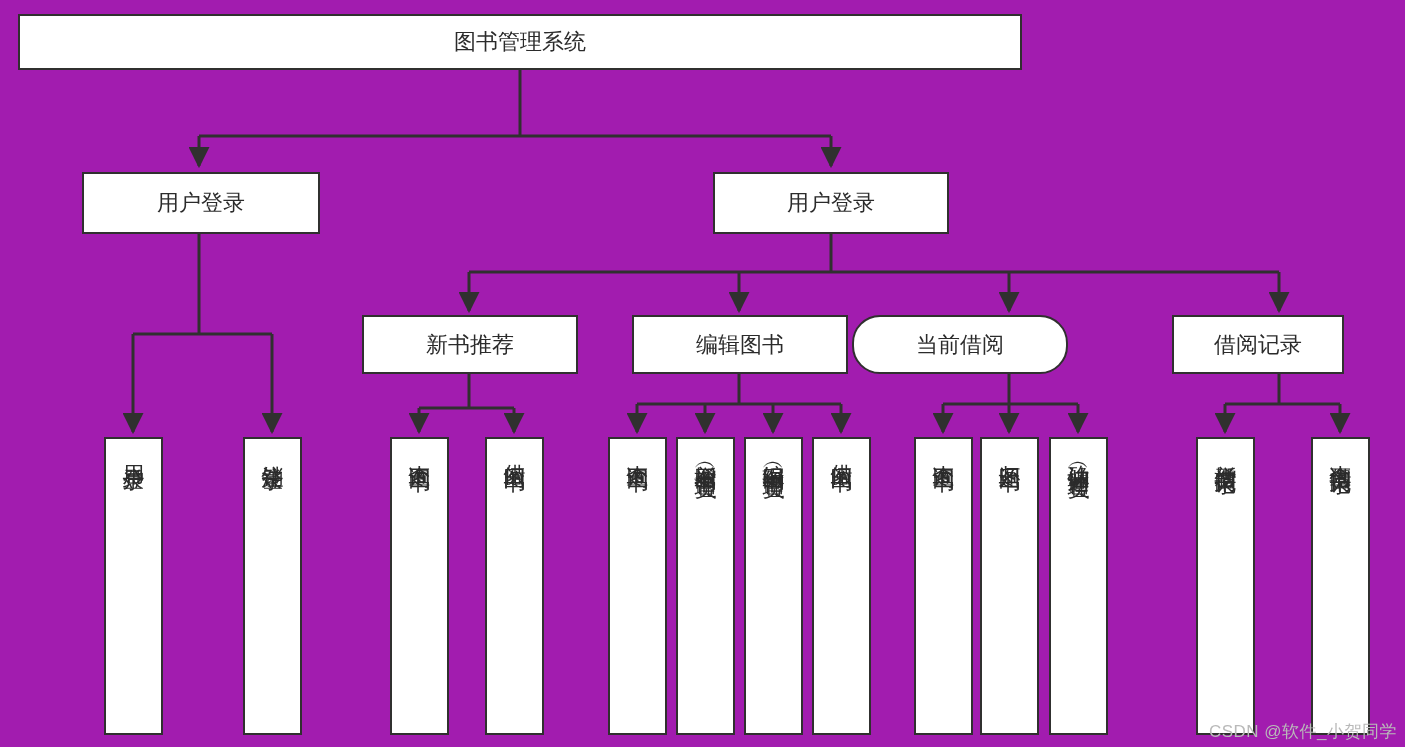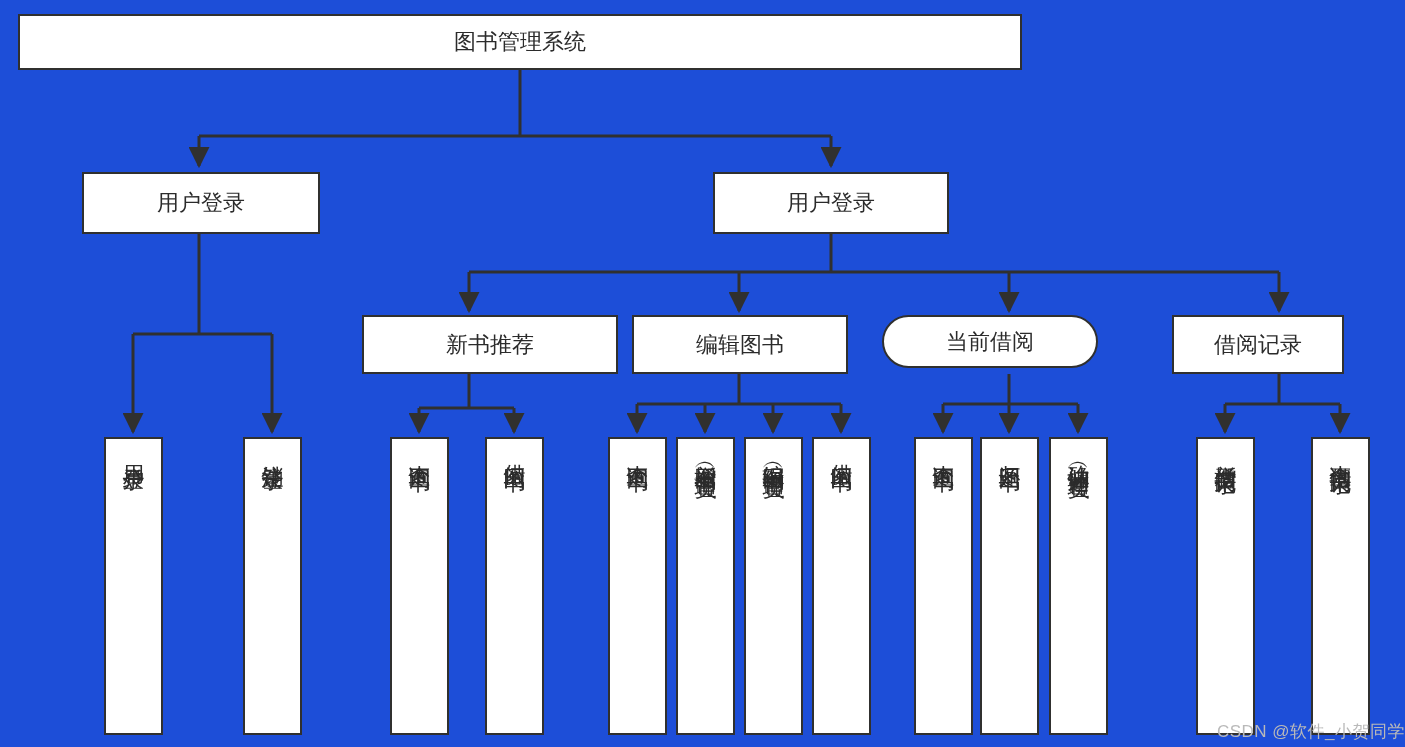--- a/index.html
+++ b/index.html
@@ -7,21 +7,21 @@
     padding: 0;
     background: #ffffff;
   }
   body {
     font-family: "Liberation Sans", "DejaVu Sans", sans-serif;
   }
   #canvas {
     position: relative;
     width: 1405px;
     height: 747px;
-    background: #1d4ed8;
+    background: #a21caf;
     overflow: hidden;
   }
   #wires {
     position: absolute;
     left: 0;
     top: 0;
     width: 1405px;
     height: 747px;
   }
   .node {
@@ -52,21 +52,21 @@
   }
   .node.leaf .cap {
     writing-mode: vertical-rl;
     text-orientation: upright;
     font-size: 22px;
     letter-spacing: 2px;
     line-height: 1.0;
   }
   .watermark {
     position: absolute;
-    right: 0;
+    right: 8px;
     bottom: 4px;
     font-size: 17px;
     color: #b9b9b9;
     white-space: nowrap;
     letter-spacing: 0.5px;
   }
 </style>
 </head>
 <body>
 
@@ -126,27 +126,27 @@
     <span class="cap">图书管理系统</span>
   </div>
 
   <div class="node h" style="left:82px; top:172px; width:238px; height:62px;">
     <span class="cap">用户登录</span>
   </div>
   <div class="node h" style="left:713px; top:172px; width:236px; height:62px;">
     <span class="cap">用户登录</span>
   </div>
 
-  <div class="node h" style="left:362px; top:315px; width:256px; height:59px;">
+  <div class="node h" style="left:362px; top:315px; width:216px; height:59px;">
     <span class="cap">新书推荐</span>
   </div>
   <div class="node h" style="left:632px; top:315px; width:216px; height:59px;">
     <span class="cap">编辑图书</span>
   </div>
-  <div class="node h" style="left:882px; top:315px; width:216px; height:53px;border-radius:28px;">
+  <div class="node h" style="left:852px; top:315px; width:216px; height:59px;border-radius:28px;">
     <span class="cap">当前借阅</span>
   </div>
   <div class="node h" style="left:1172px; top:315px; width:172px; height:59px;">
     <span class="cap">借阅记录</span>
   </div>
 
   <div class="node leaf" style="left:104px; top:437px; width:59px; height:298px;">
     <span class="cap">用户登录</span>
   </div>
   <div class="node leaf" style="left:243px; top:437px; width:59px; height:298px;">

